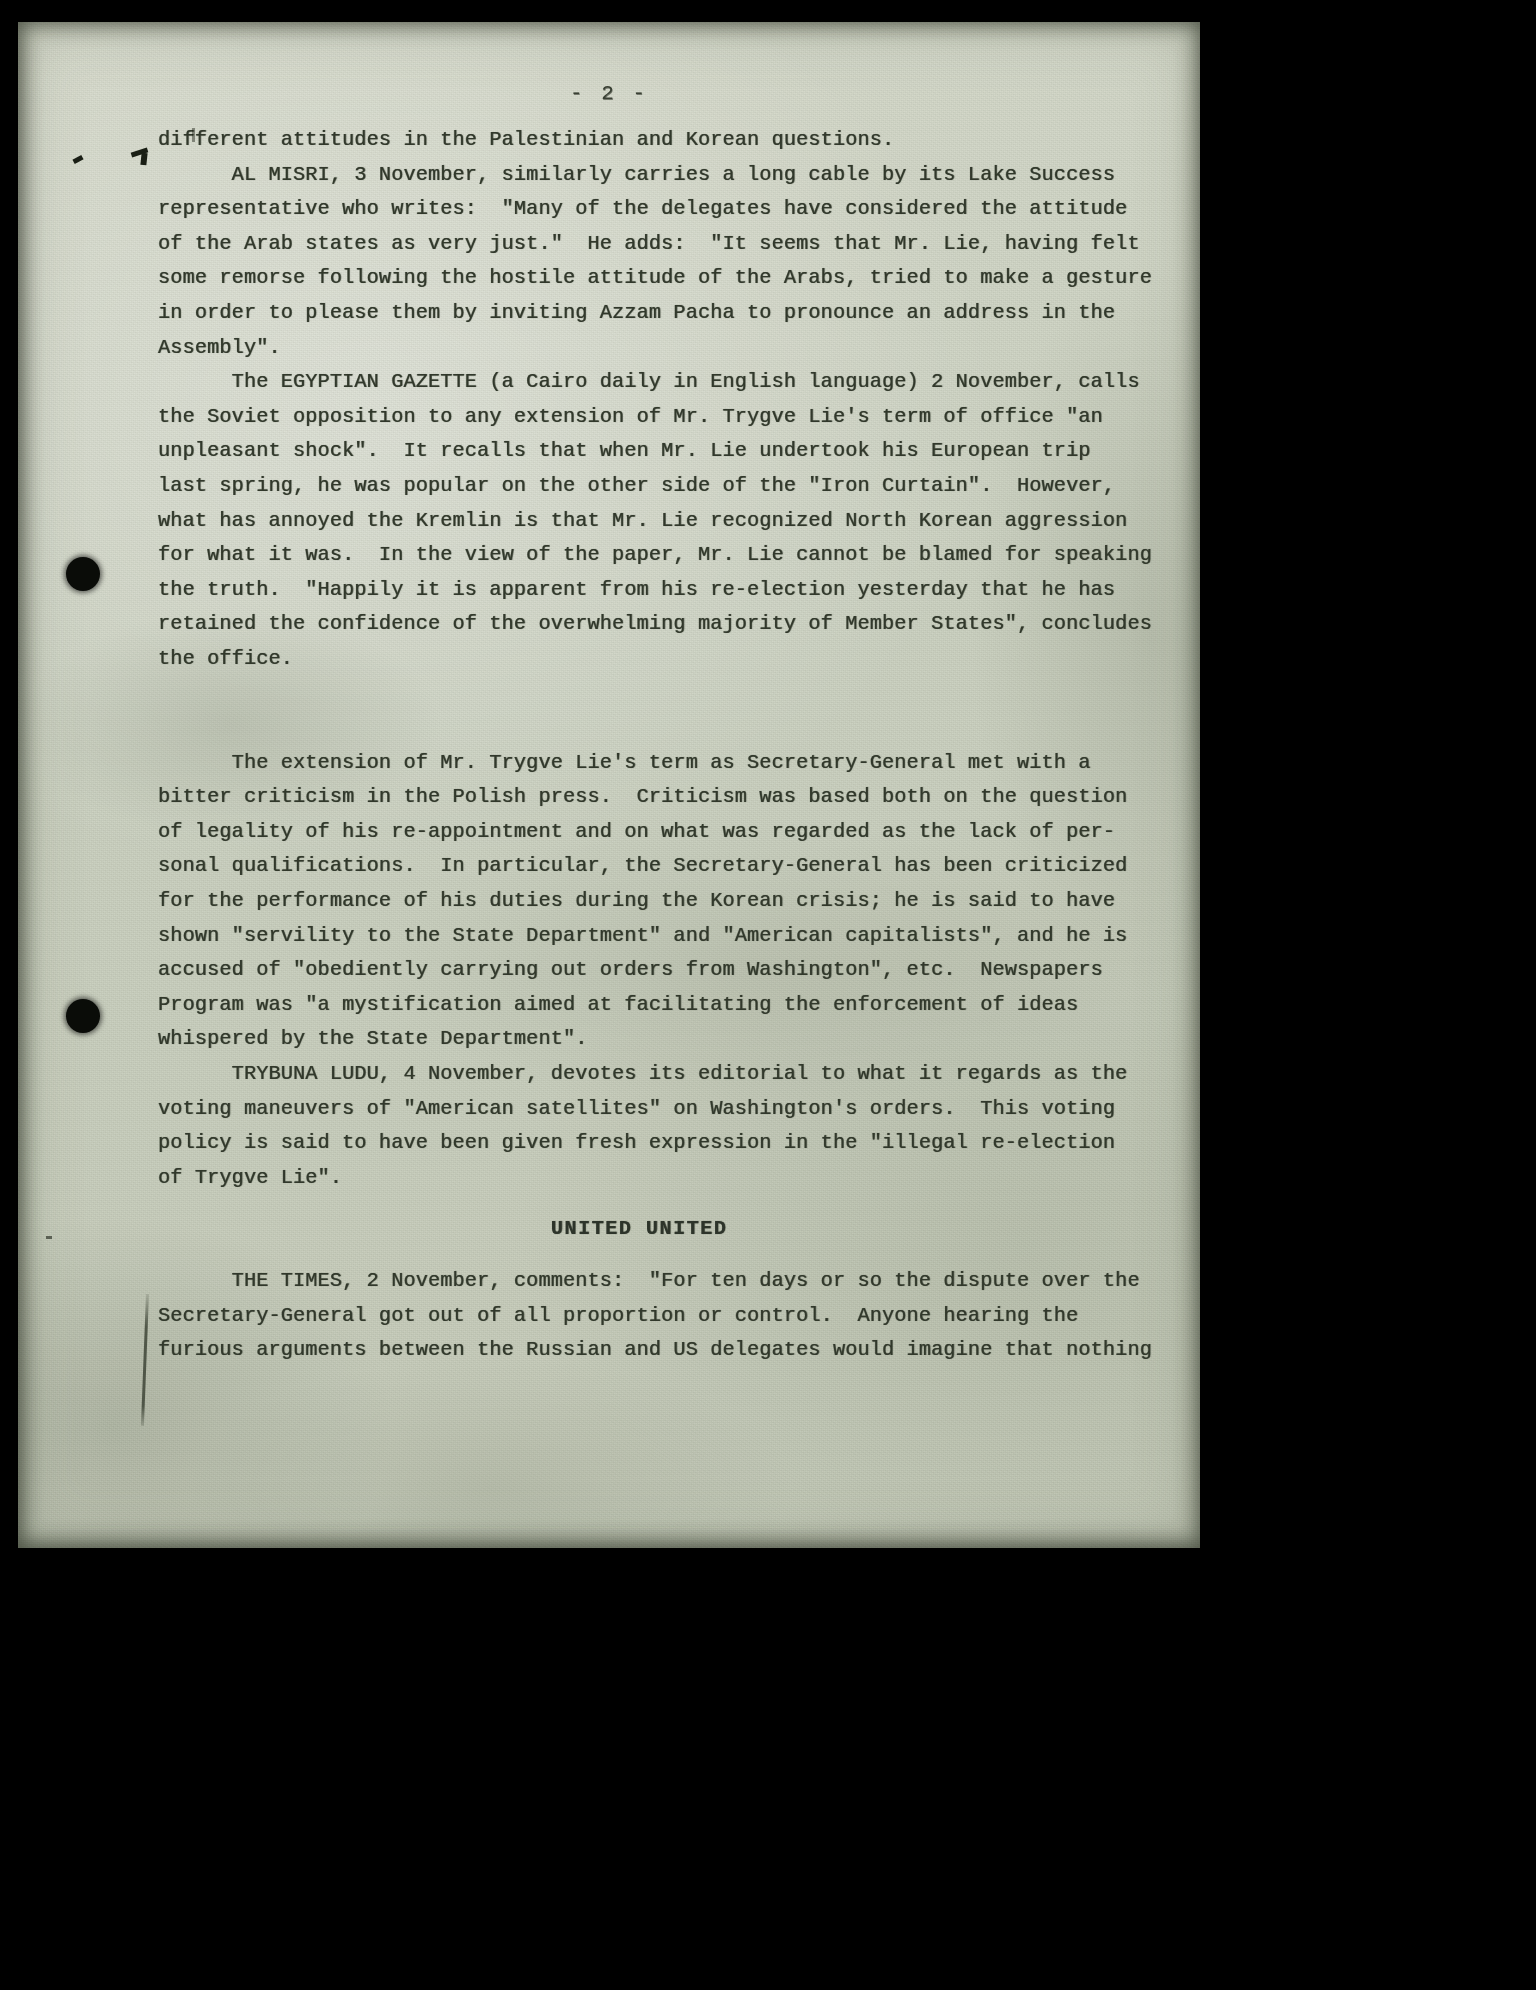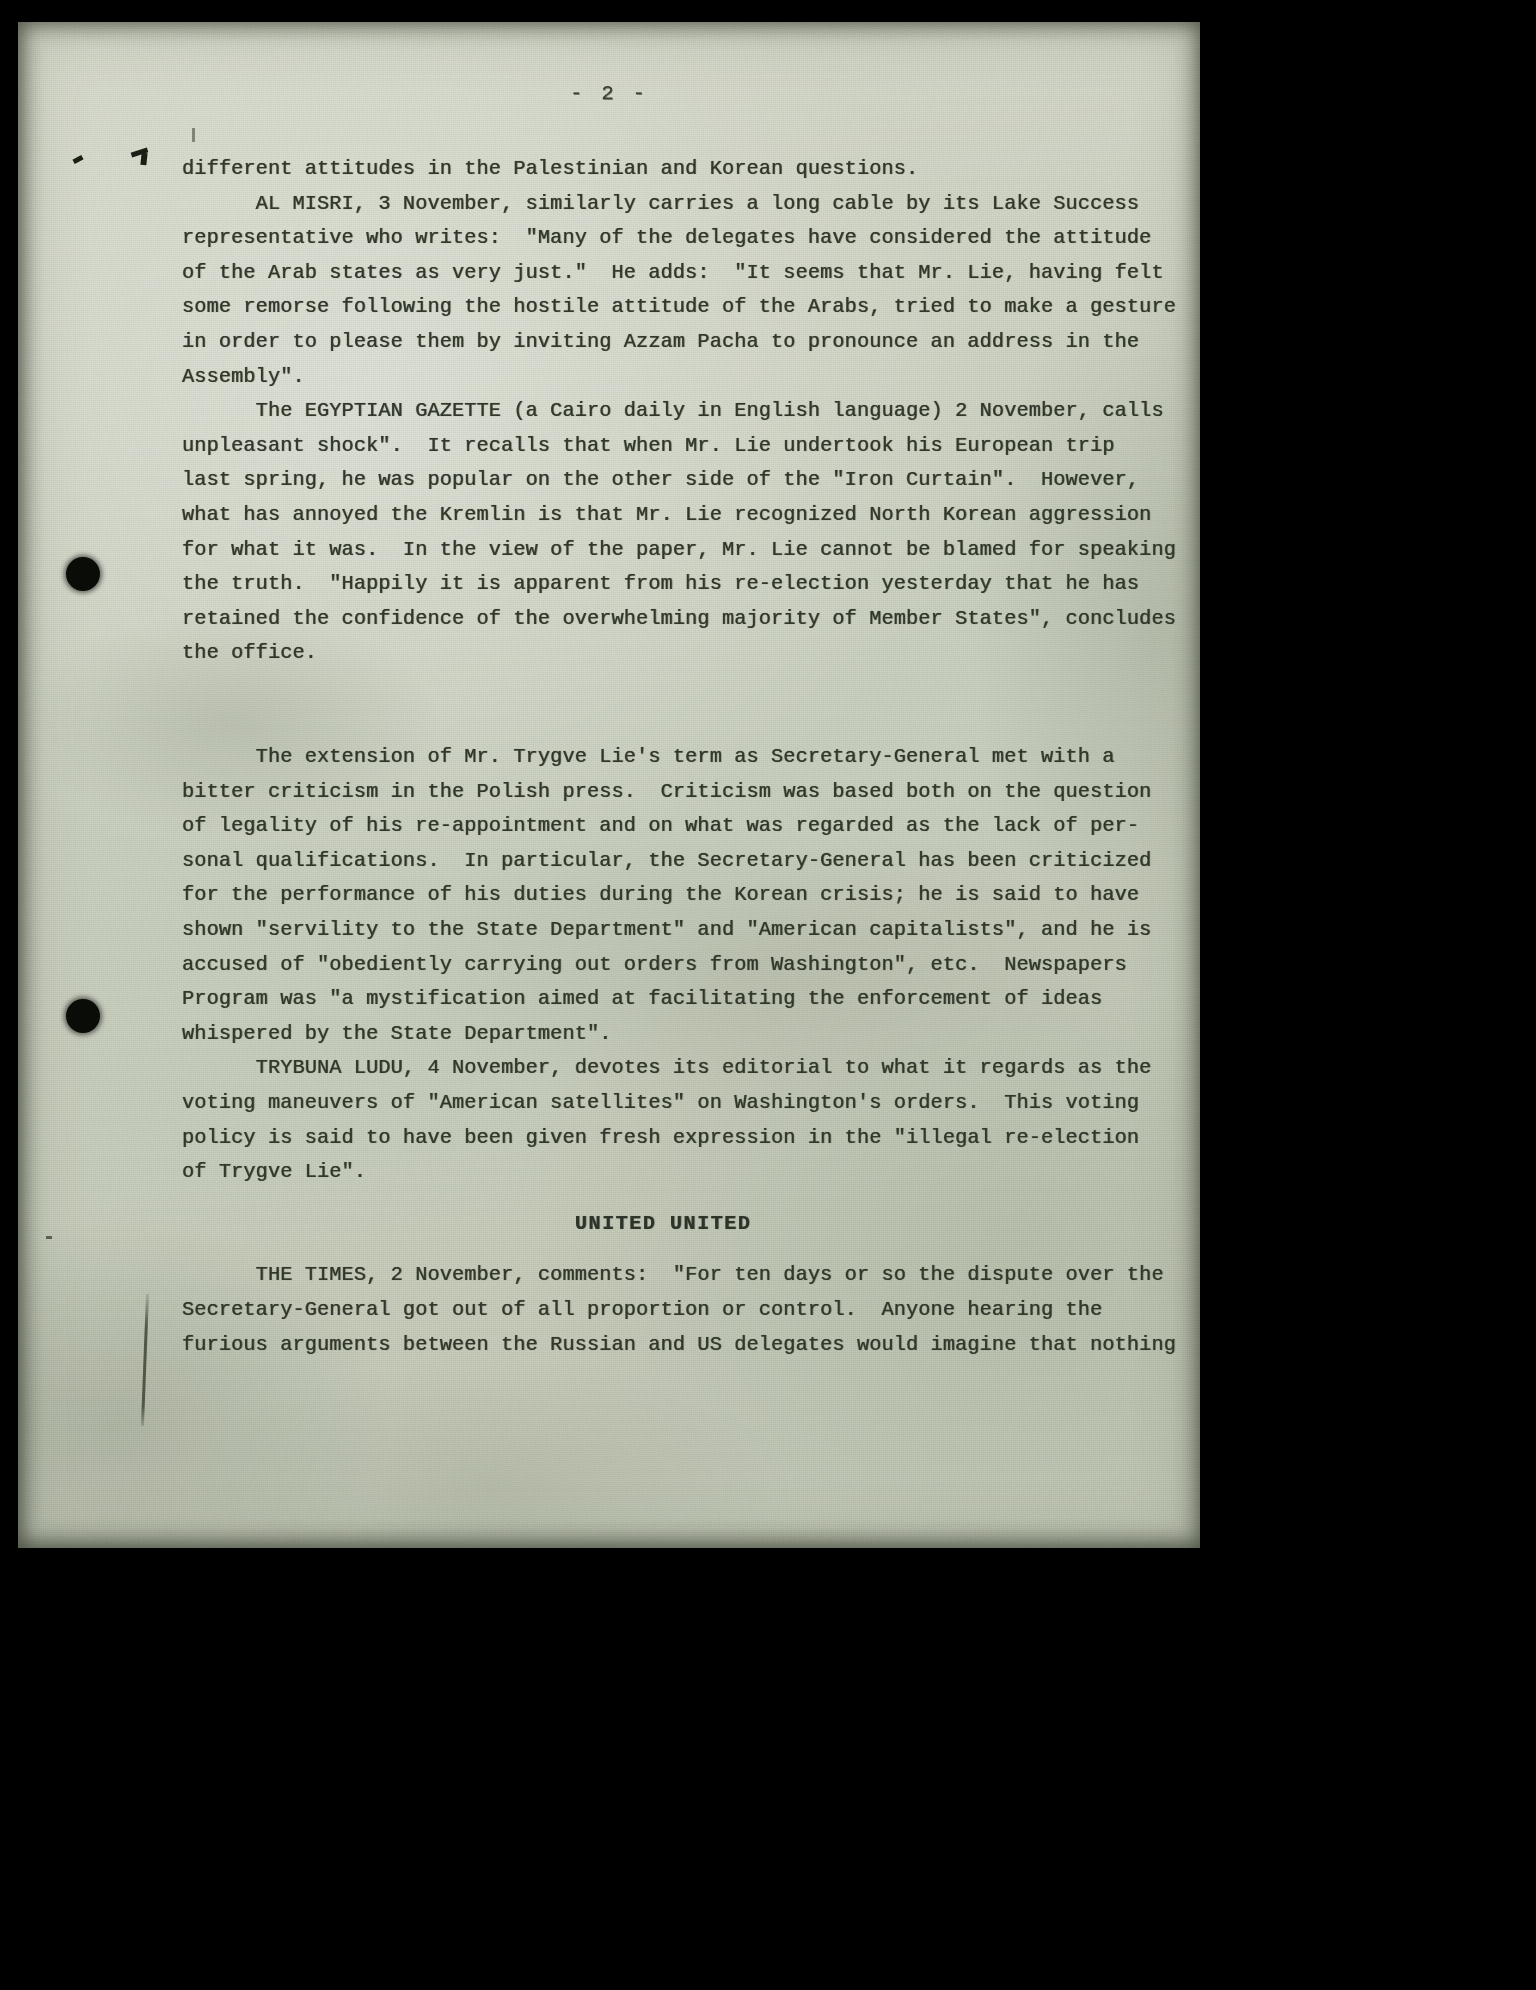--- a/index.html
+++ b/index.html
@@ -75,23 +75,22 @@
     text-align: center;
     font-size: 21px;
     letter-spacing: 3px;
     color: #3a4034;
     text-shadow: 0.5px 0.5px 0 rgba(40,46,34,0.55);
   }
 
   .doc-body {
     position: absolute;
     left: 140px;
-    top: 130px;
+    top: 101px;
     width: 962px;
-    margin-left: 24px;
   }
 
   .para {
     margin: 0 0 0 0;
   }
 
   .line {
     font-size: 20.3px;
     line-height: 34.6px;
     letter-spacing: 0.1px;
@@ -183,20 +182,21 @@
           <div class="line">      AL MISRI, 3 November, similarly carries a long cable by its Lake Success</div>
           <div class="line">representative who writes:  "Many of the delegates have considered the attitude</div>
           <div class="line">of the Arab states as very just."  He adds:  "It seems that Mr. Lie, having felt</div>
           <div class="line">some remorse following the hostile attitude of the Arabs, tried to make a gesture</div>
           <div class="line">in order to please them by inviting Azzam Pacha to pronounce an address in the</div>
           <div class="line">Assembly".</div>
         </div>
 
         <div class="para">
           <div class="line">      The EGYPTIAN GAZETTE (a Cairo daily in English language) 2 November, calls</div>
+          <div class="line">the Soviet opposition to any extension of Mr. Trygve Lie's term of office "an</div>
           <div class="line">unpleasant shock".  It recalls that when Mr. Lie undertook his European trip</div>
           <div class="line">last spring, he was popular on the other side of the "Iron Curtain".  However,</div>
           <div class="line">what has annoyed the Kremlin is that Mr. Lie recognized North Korean aggression</div>
           <div class="line">for what it was.  In the view of the paper, Mr. Lie cannot be blamed for speaking</div>
           <div class="line">the truth.  "Happily it is apparent from his re-election yesterday that he has</div>
           <div class="line">retained the confidence of the overwhelming majority of Member States", concludes</div>
           <div class="line">the office.</div>
         </div>
 
         <div class="spacer-line"></div>

